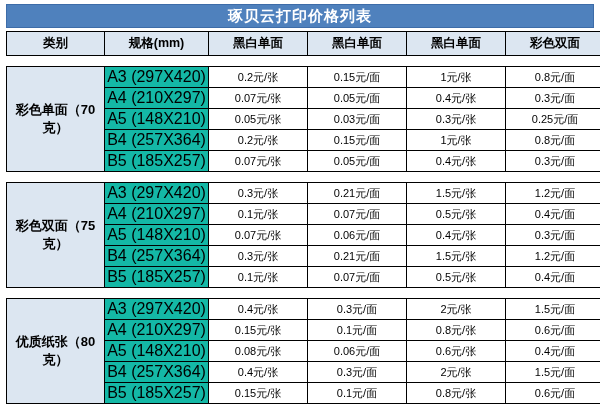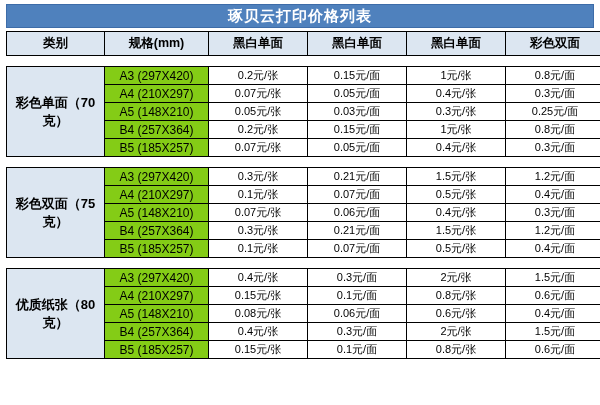--- a/index.html
+++ b/index.html
@@ -56,23 +56,23 @@
     height: 24px;
   }
   .cat-cell {
     background: #dce6f1;
     font-weight: bold;
     font-size: 13px;
     line-height: 1.35;
     width: 98px;
   }
   .spec-cell {
-    background: #84cc16;
+    background: #14b8a6;
     width: 104px;
-    font-size: 12px;
+    font-size: 16px;
   }
   .val-cell {
     width: 99px;
     height: 17px;
   }
   .group-table {
     margin-top: 0;
   }
   .block-gap {
     height: 10px;

